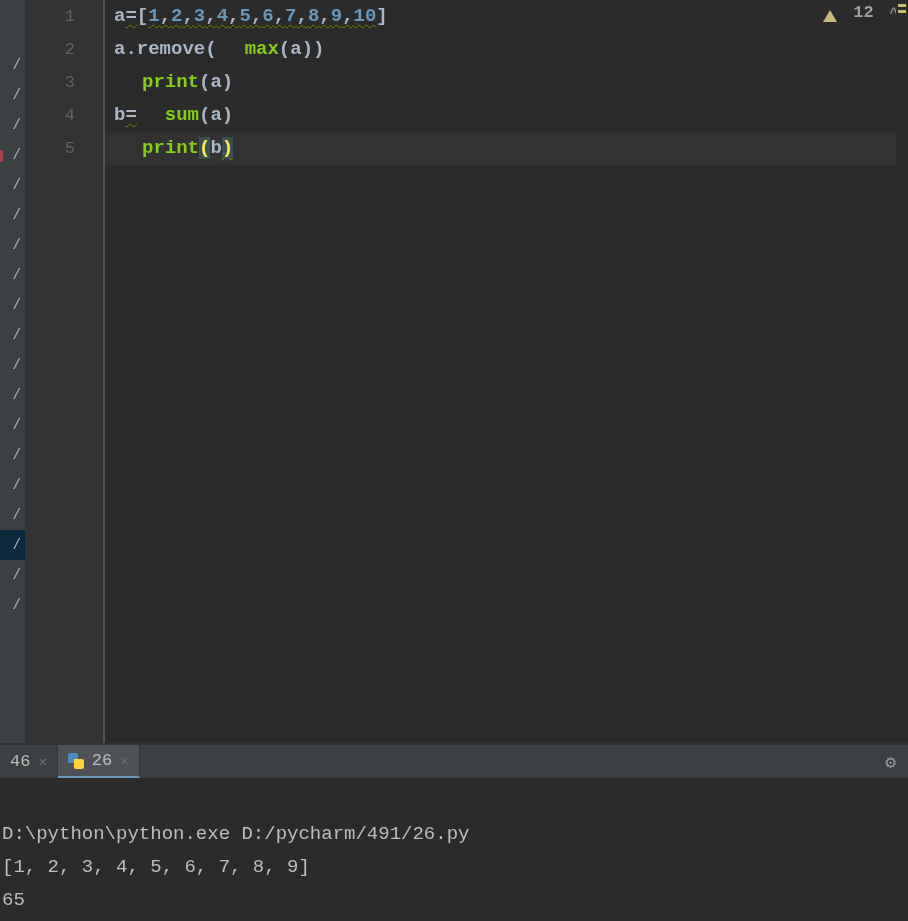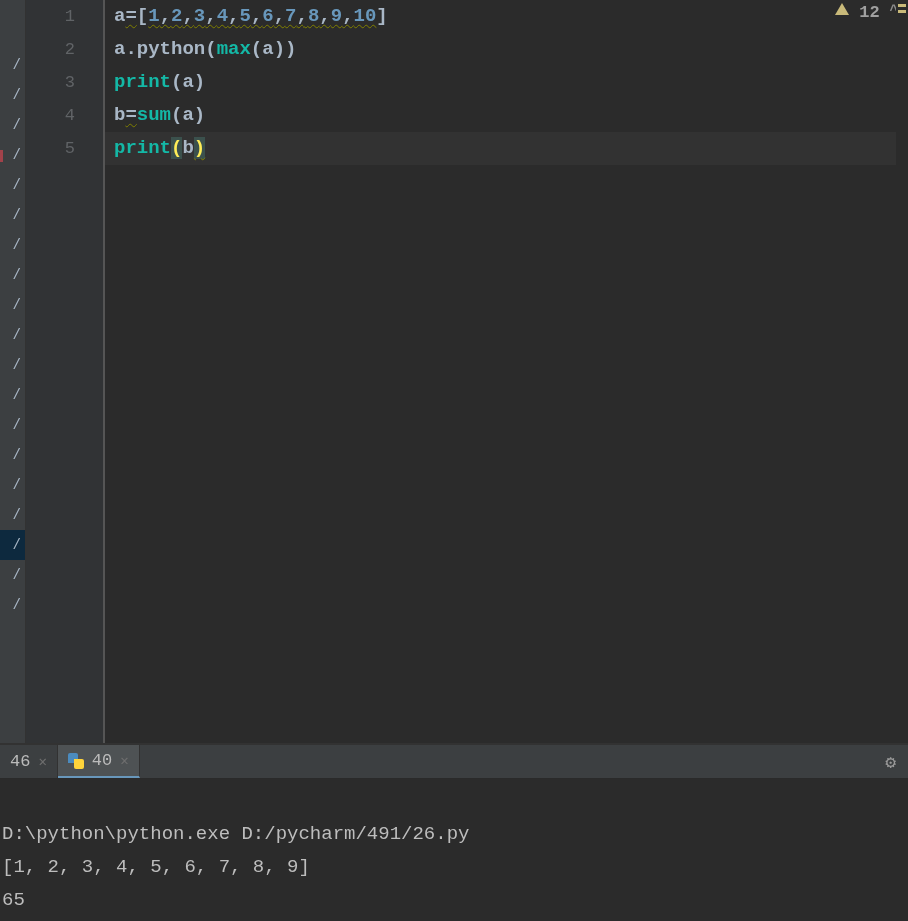--- a/index.html
+++ b/index.html
@@ -82,37 +82,37 @@
     white-space: pre;
   }
   .line.hl {
     background: #323232;
     margin-left: -9px;
     padding-left: 9px;
     margin-right: 0;
   }
   .c-plain { color: #a9b7c6; }
   .c-num   { color: #6897bb; }
-  .c-func  { color: #14b8a6; }
+  .c-func  { color: #84cc16; margin-left: 28px; }
   .c-br    { color: #a9b7c6; }
   .c-brh   { color: #ffee58; background: #3b514d; }
 
   
   .wavy {
     text-decoration: underline wavy #808000 1px;
     text-underline-offset: 3px;
   }
 
   .inspect {
     position: absolute;
     top: 3px;
     right: 10px;
     display: flex;
-    align-items: flex-start;
-    gap: 10px;
+    align-items: flex-end;
+    gap: 16px;
     color: #a0a0a0;
     font-size: 17px;
   }
   .inspect .warn-icon {
     width: 0; height: 0;
     border-left: 7px solid transparent;
     border-right: 7px solid transparent;
     border-bottom: 12px solid #c9ba7a;
     position: relative;
   }
@@ -256,21 +256,21 @@
       <div class="ln">1</div>
       <div class="ln">2</div>
       <div class="ln">3</div>
       <div class="ln">4</div>
       <div class="ln">5</div>
     </div>
 
     <div class="code">
       <div class="line"><span class="c-plain">a</span><span class="c-plain wavy">=</span><span class="c-br">[</span><span class="c-num wavy">1</span><span class="c-plain wavy">,</span><span class="c-num wavy">2</span><span class="c-plain wavy">,</span><span class="c-num wavy">3</span><span class="c-plain wavy">,</span><span class="c-num wavy">4</span><span class="c-plain wavy">,</span><span class="c-num wavy">5</span><span class="c-plain wavy">,</span><span class="c-num wavy">6</span><span class="c-plain wavy">,</span><span class="c-num wavy">7</span><span class="c-plain wavy">,</span><span class="c-num wavy">8</span><span class="c-plain wavy">,</span><span class="c-num wavy">9</span><span class="c-plain wavy">,</span><span class="c-num wavy">10</span><span class="c-br">]</span></div>
 
-      <div class="line"><span class="c-plain">a.python(</span><span class="c-func">max</span><span class="c-plain">(a))</span></div>
+      <div class="line"><span class="c-plain">a.remove(</span><span class="c-func">max</span><span class="c-plain">(a))</span></div>
 
       <div class="line"><span class="c-func">print</span><span class="c-plain">(a)</span></div>
 
       <div class="line"><span class="c-plain">b</span><span class="c-plain wavy">=</span><span class="c-func">sum</span><span class="c-plain">(a)</span></div>
 
       <div class="line hl"><span class="c-func">print</span><span class="c-brh">(</span><span class="c-plain">b</span><span class="c-brh wavy">)</span></div>
 
       <div class="inspect">
         <span class="warn-icon"></span>
         <span>12</span>
@@ -287,21 +287,21 @@
 
 <div class="divider"></div>
 
 <div class="tabbar">
   <div class="tab">
     <span>46</span>
     <span class="close">✕</span>
   </div>
   <div class="tab active">
     <span class="py-icon"></span>
-    <span>40</span>
+    <span>26</span>
     <span class="close">✕</span>
   </div>
   <span class="gear">⚙</span>
 </div>
 
 <div class="console">
 <span>D:\python\python.exe D:/pycharm/491/26.py</span>
 <span>[1, 2, 3, 4, 5, 6, 7, 8, 9]</span>
 <span>65</span>
   <div class="watermark">CSDN @Marx_Otto</div>

